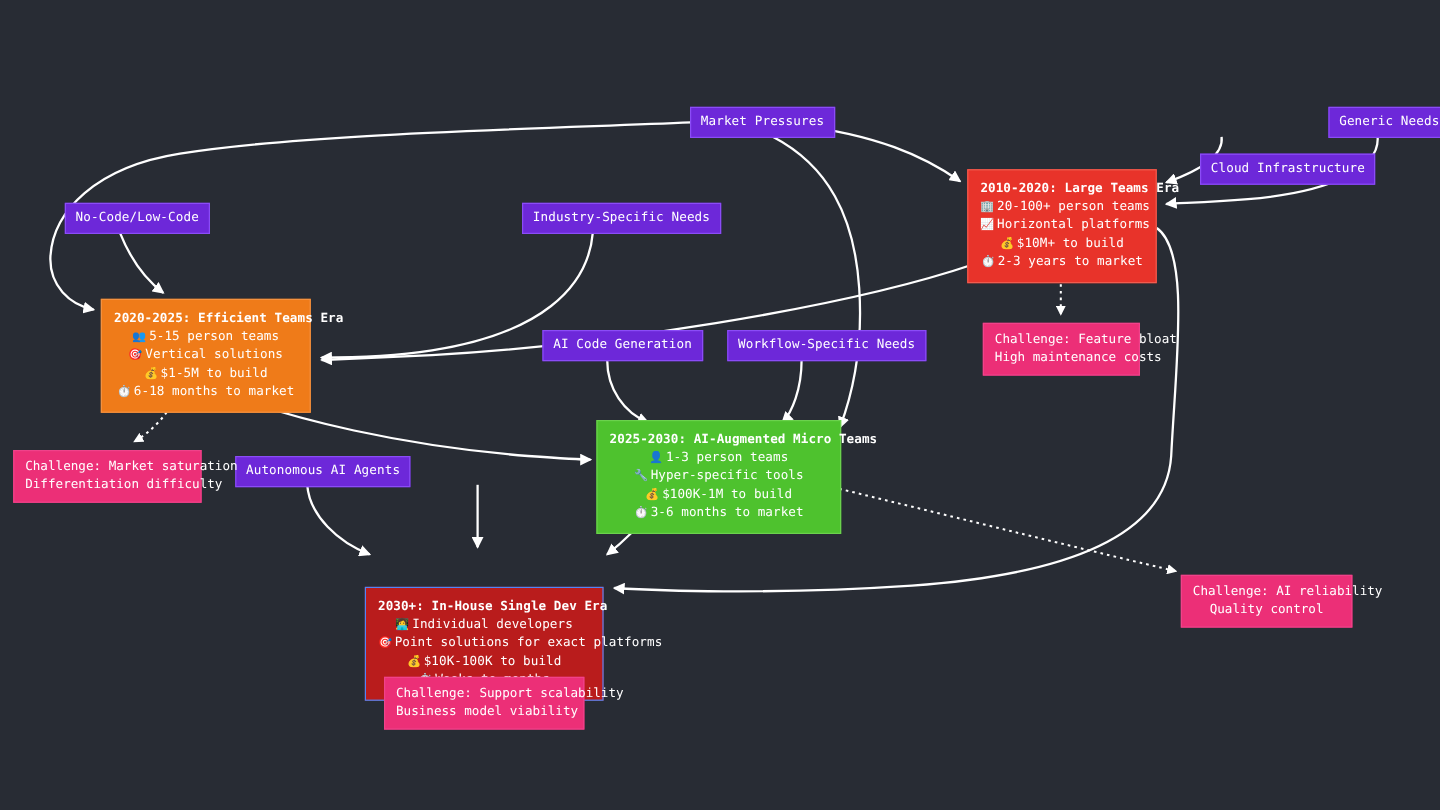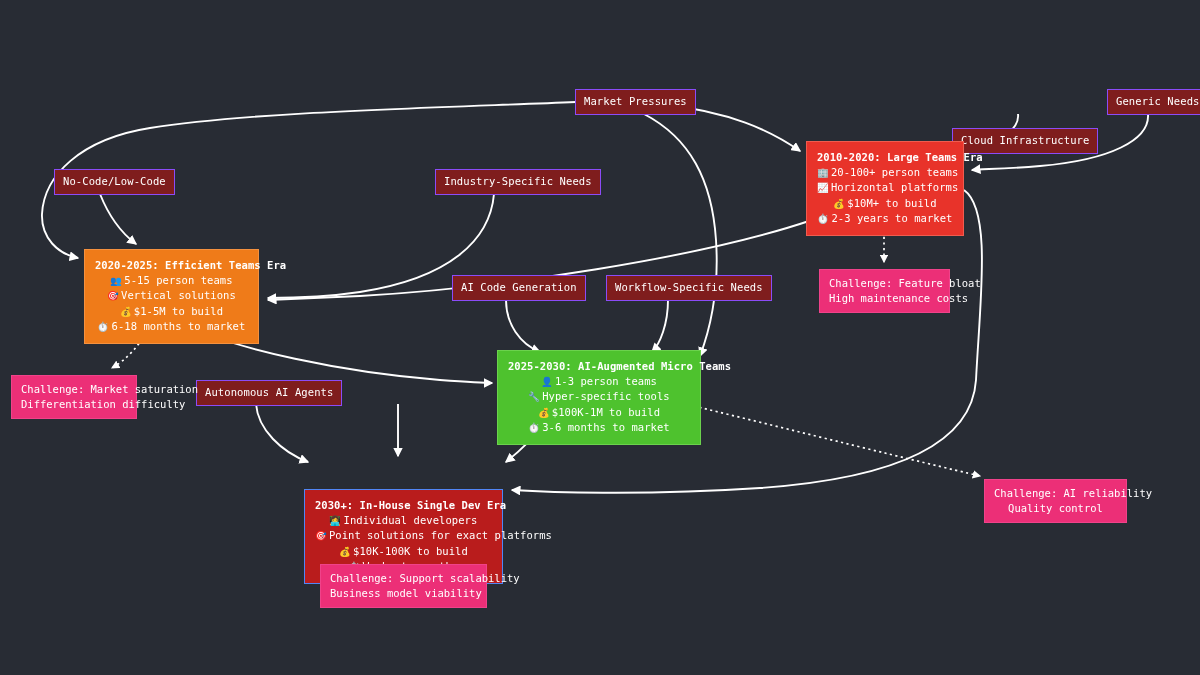--- a/index.html
+++ b/index.html
@@ -32,21 +32,21 @@
     position: absolute;
     box-sizing: border-box;
     text-align: center;
     white-space: nowrap;
     color: #ffffff;
     font-family: "DejaVu Sans Mono", "Liberation Mono", monospace;
     z-index: 5;
   }
   
   .node.driver {
-    background: #7f1d1d;
+    background: #6d28d9;
     border: 1.2px solid #8b4cf7;
     font-size: 10.5px;
     line-height: 13px;
     padding: 5px 8px 6px 8px;
     letter-spacing: .1px;
   }
   
   .node.challenge {
     background: #ec2f77;
     border: 1.2px solid #f0428a;
@@ -133,21 +133,21 @@
 
       <path d="M 694,406 C 800,432 920,462 980,476" marker-end="url(#arrow-dot)"></path>
 
       <path d="M 404,534 L 404,558" marker-end="url(#arrow-dot)"></path>
     </g>
   </svg>
 
   <div class="node driver" style="left:575px; top:89px;">
     <span>Market Pressures</span>
   </div>
-  <div class="node driver" style="left:952px; top:89px;margin-top:39px;">
+  <div class="node driver" style="left:1000px; top:89px;margin-top:39px;">
     <span>Cloud Infrastructure</span>
   </div>
   <div class="node driver" style="left:1107px; top:89px;">
     <span>Generic Needs</span>
   </div>
   <div class="node driver" style="left:54px; top:169px;">
     <span>No-Code/Low-Code</span>
   </div>
   <div class="node driver" style="left:435px; top:169px;">
     <span>Industry-Specific Needs</span>
@@ -224,21 +224,21 @@
     <div class="era-line">
       <span class="emo">⏱️</span><span>Weeks to months</span>
     </div>
   </div>
 
   <div class="node challenge" style="left:819px; top:269px; width:131px;">
     <div>Challenge: Feature bloat</div>
     <div>High maintenance costs</div>
   </div>
 
-  <div class="node challenge" style="left:11px; top:375px; width:126px;">
+  <div class="node challenge" style="left:11px; top:375px; width:157px;">
     <div>Challenge: Market saturation</div>
     <div>Differentiation difficulty</div>
   </div>
 
   <div class="node challenge" style="left:984px; top:479px; width:143px;">
     <div>Challenge: AI reliability</div>
     <div>Quality control</div>
   </div>
 
   <div class="node challenge" style="left:320px; top:564px; width:167px;">

